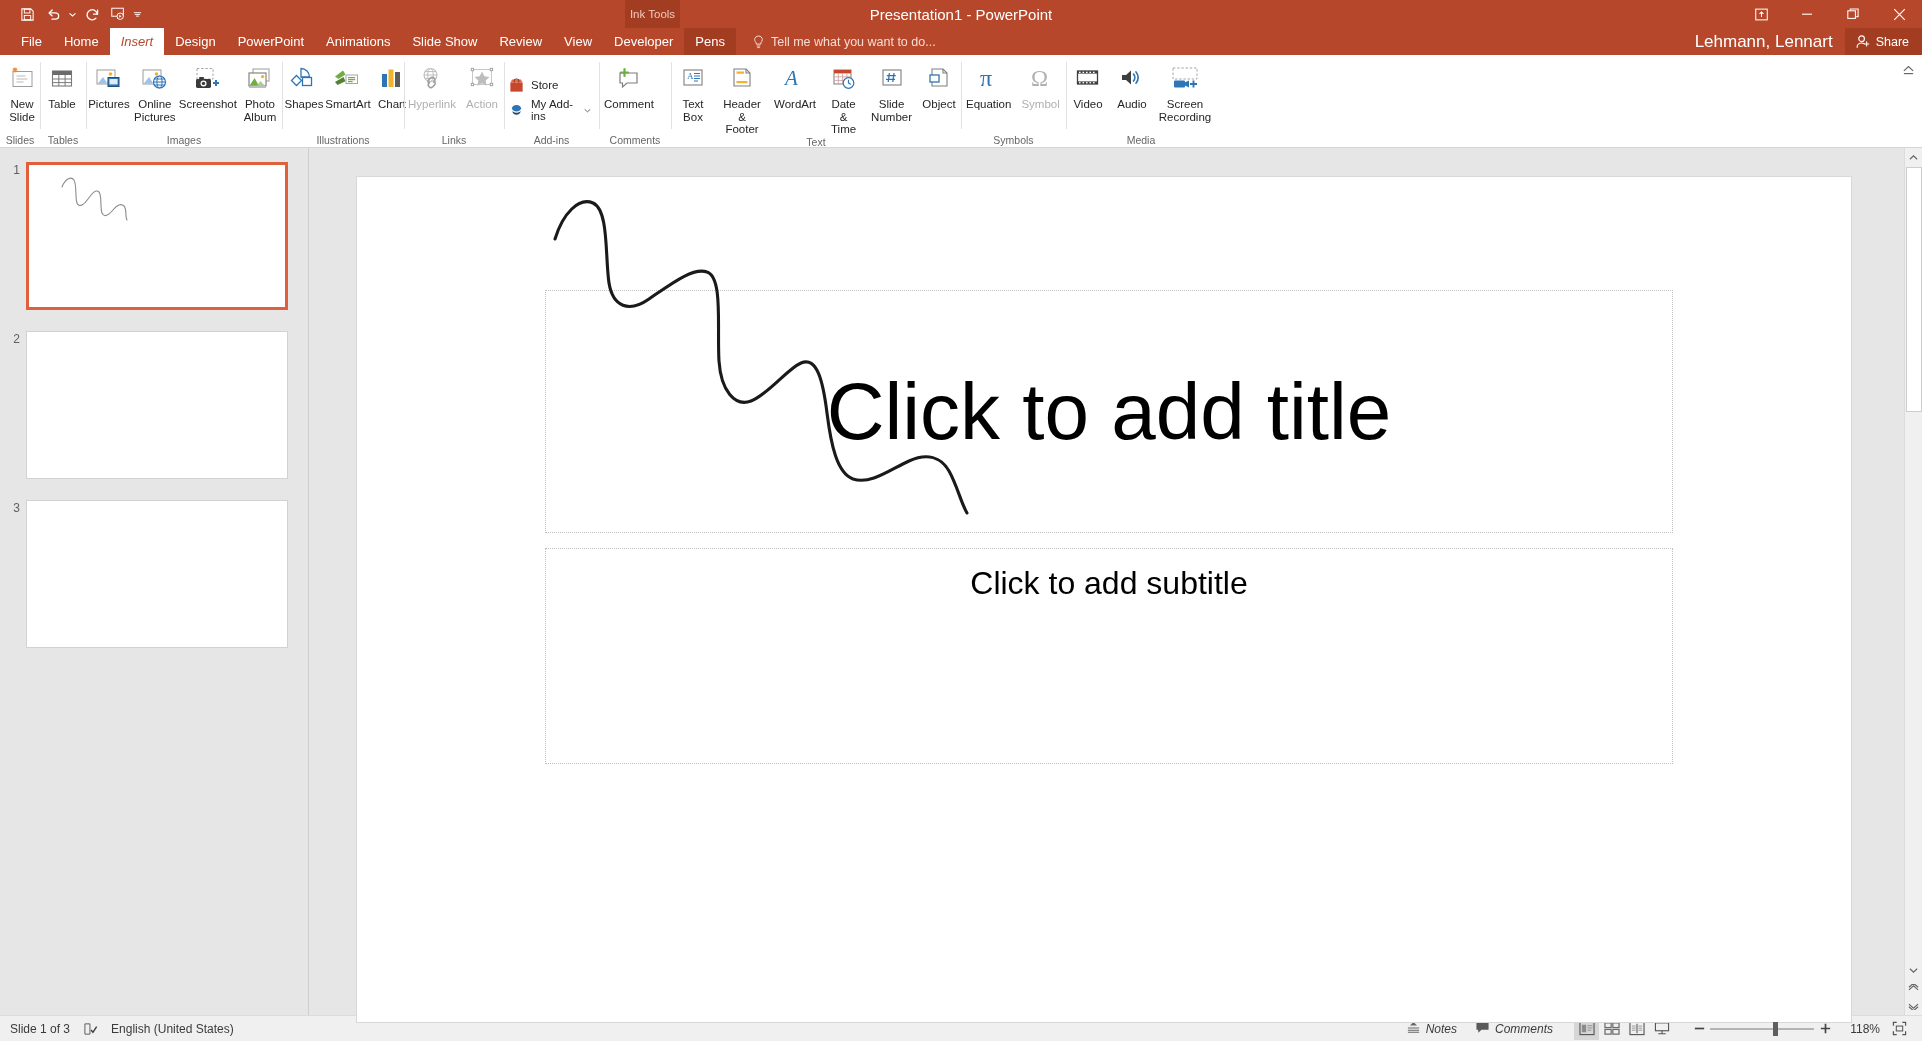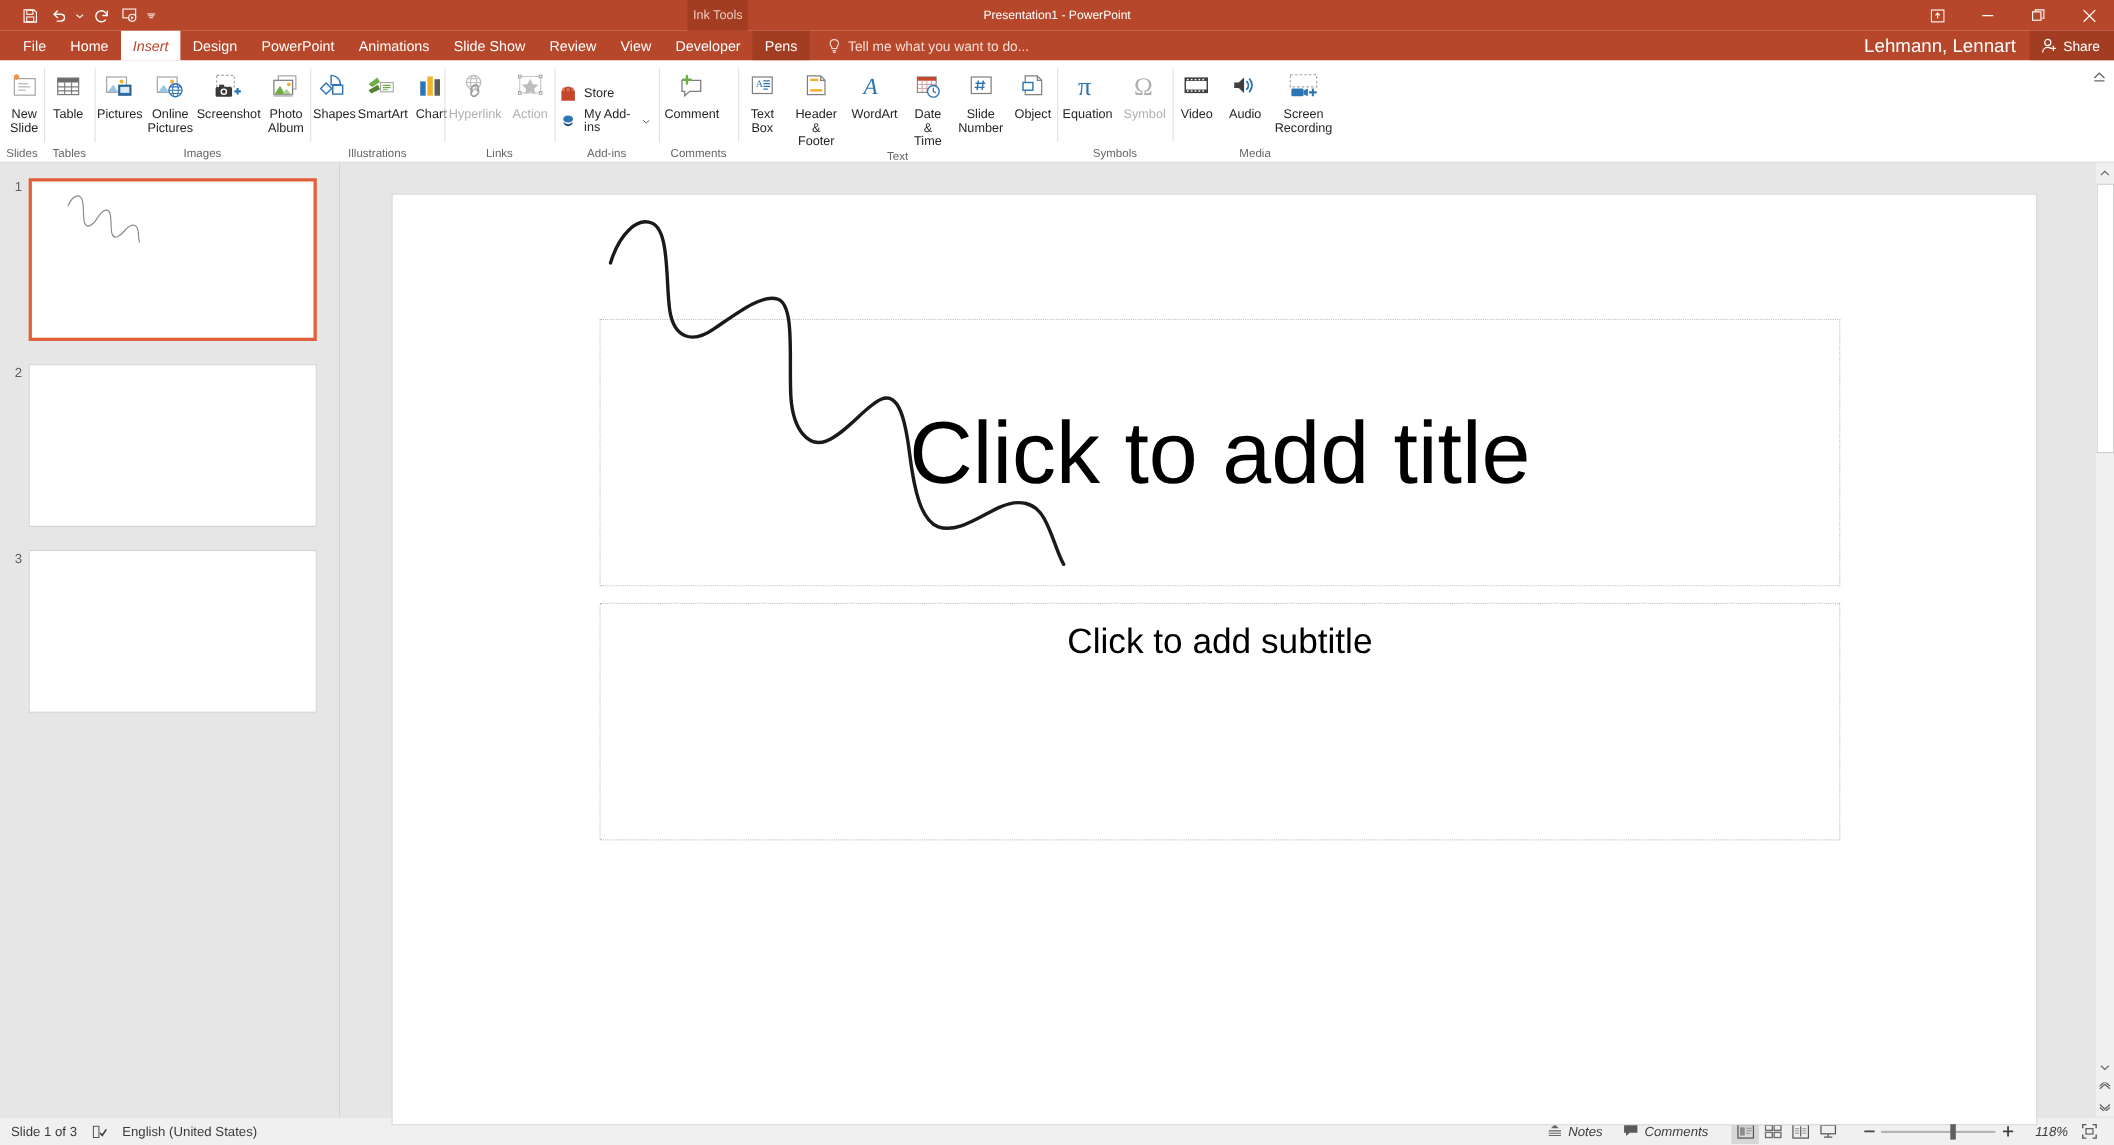--- a/index.html
+++ b/index.html
@@ -26,21 +26,21 @@
   .qat-caret svg { display:block; }
 
   .ink-tools-tab {
     position: absolute; left: 625px; top: 0; width: 55px; height: 28px;
     background: #A33D22; color: #F2C9BE; font-size: 11.5px;
     display: flex; align-items: center; justify-content: center;
   }
   .win-title {
     position: absolute; left: 0; right: 0; top: 0; height: 28px;
     display: flex; align-items: center; justify-content: center;
-    color: #ffffff; font-size: 11px; pointer-events: none;
+    color: #ffffff; font-size: 15px; pointer-events: none;
   }
   .win-ctrls { position: absolute; right: 0; top: 0; height: 28px; display: flex; align-items: center; }
   .win-btn {
     width: 46px; height: 28px; display: flex; align-items: center; justify-content: center;
     color: #ffffff;
   }
   .win-btn svg { display: block; }
 
   
   .tabstrip {
@@ -176,21 +176,21 @@
   .sb-right { margin-left: auto; display: flex; align-items: center; padding-right: 10px; gap: 0; }
   .sb-btn { display: flex; align-items: center; gap: 5px; padding: 0 9px; height: 26px; font-style: italic; }
   .viewbtns { display: flex; align-items: center; margin-left: 12px; }
   .vbtn { width: 25px; height: 22px; display: flex; align-items: center; justify-content: center; }
   .vbtn.active { background: #d6d6d6; }
   .zoomctl { display: flex; align-items: center; gap: 0px; margin-left: 14px; }
   .zbtn { width: 22px; height: 22px; display: flex; align-items: center; justify-content: center; color: #444; }
   .ztrack { width: 104px; height: 22px; position: relative; display: flex; align-items: center; }
   .ztrack .line { width: 100%; height: 2px; background: #b4b4b4; }
   .ztrack .knob { position: absolute; left: 63px; top: 4px; width: 5px; height: 14px; background: #5e5e5e; }
-  .zpct { width: 44px; text-align: right; font-size: 12px; padding-left: 4px; font-style: italic; }
+  .zpct { width: 44px; text-align: right; font-size: 12px; padding-left: 4px; }
   .fitbtn { width: 26px; height: 22px; display: flex; align-items: center; justify-content: center; margin-left: 6px; }
 </style>
 </head>
 <body>
 
 <div id="app">
 
   <div class="titlebar">
     <div class="qat">
       <div class="qat-btn">

